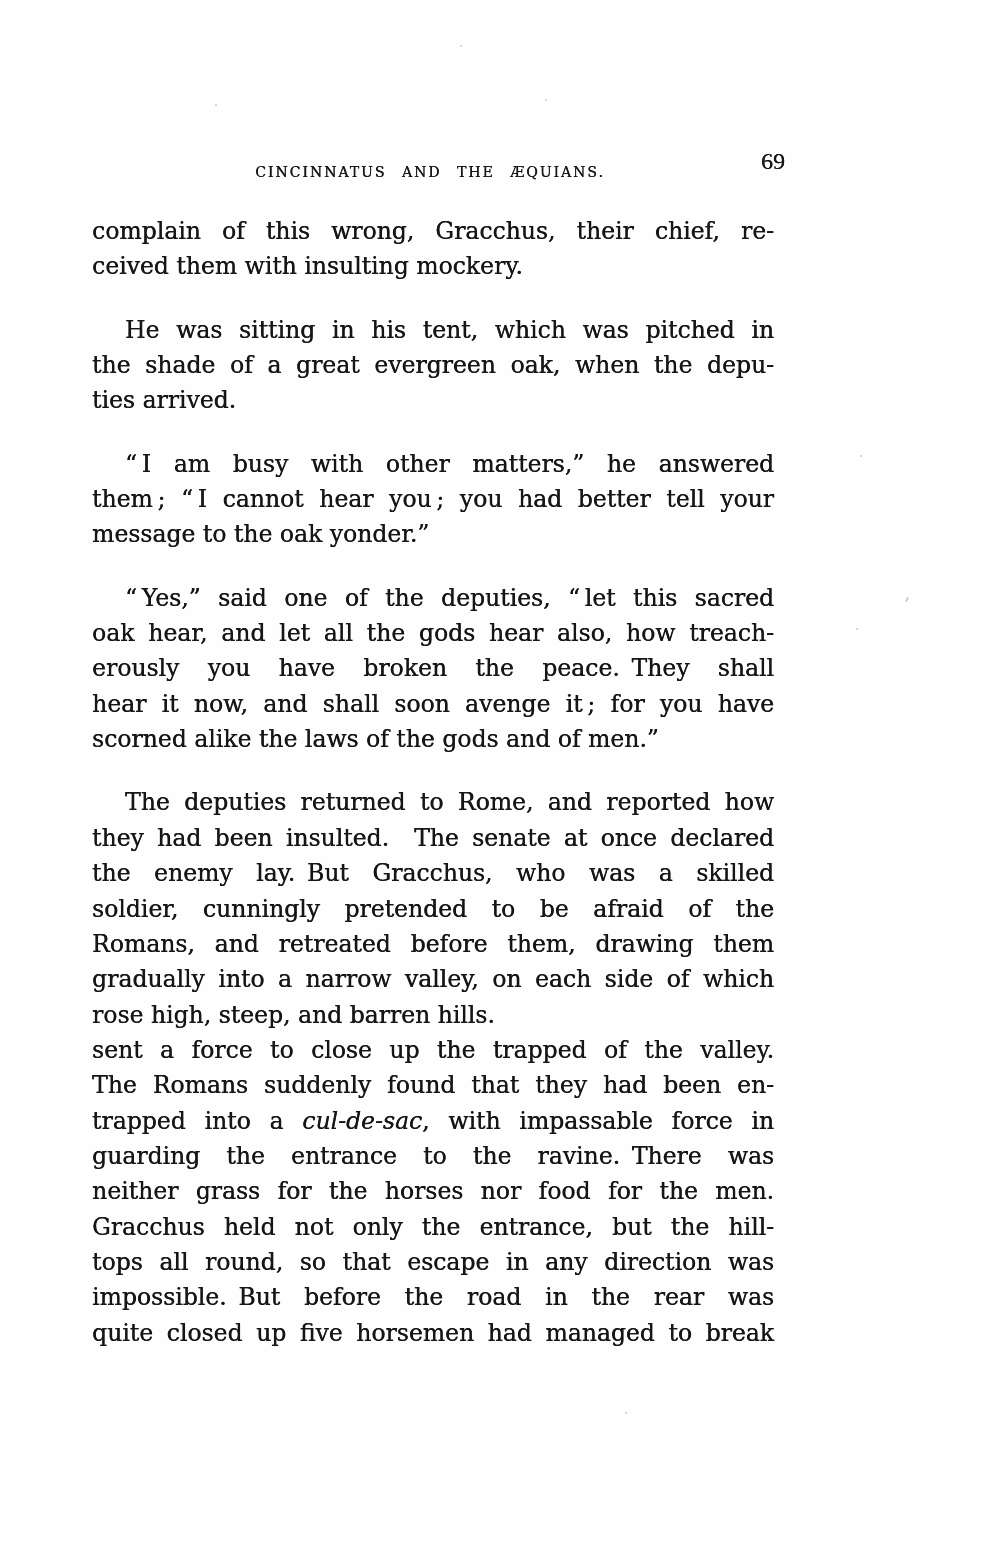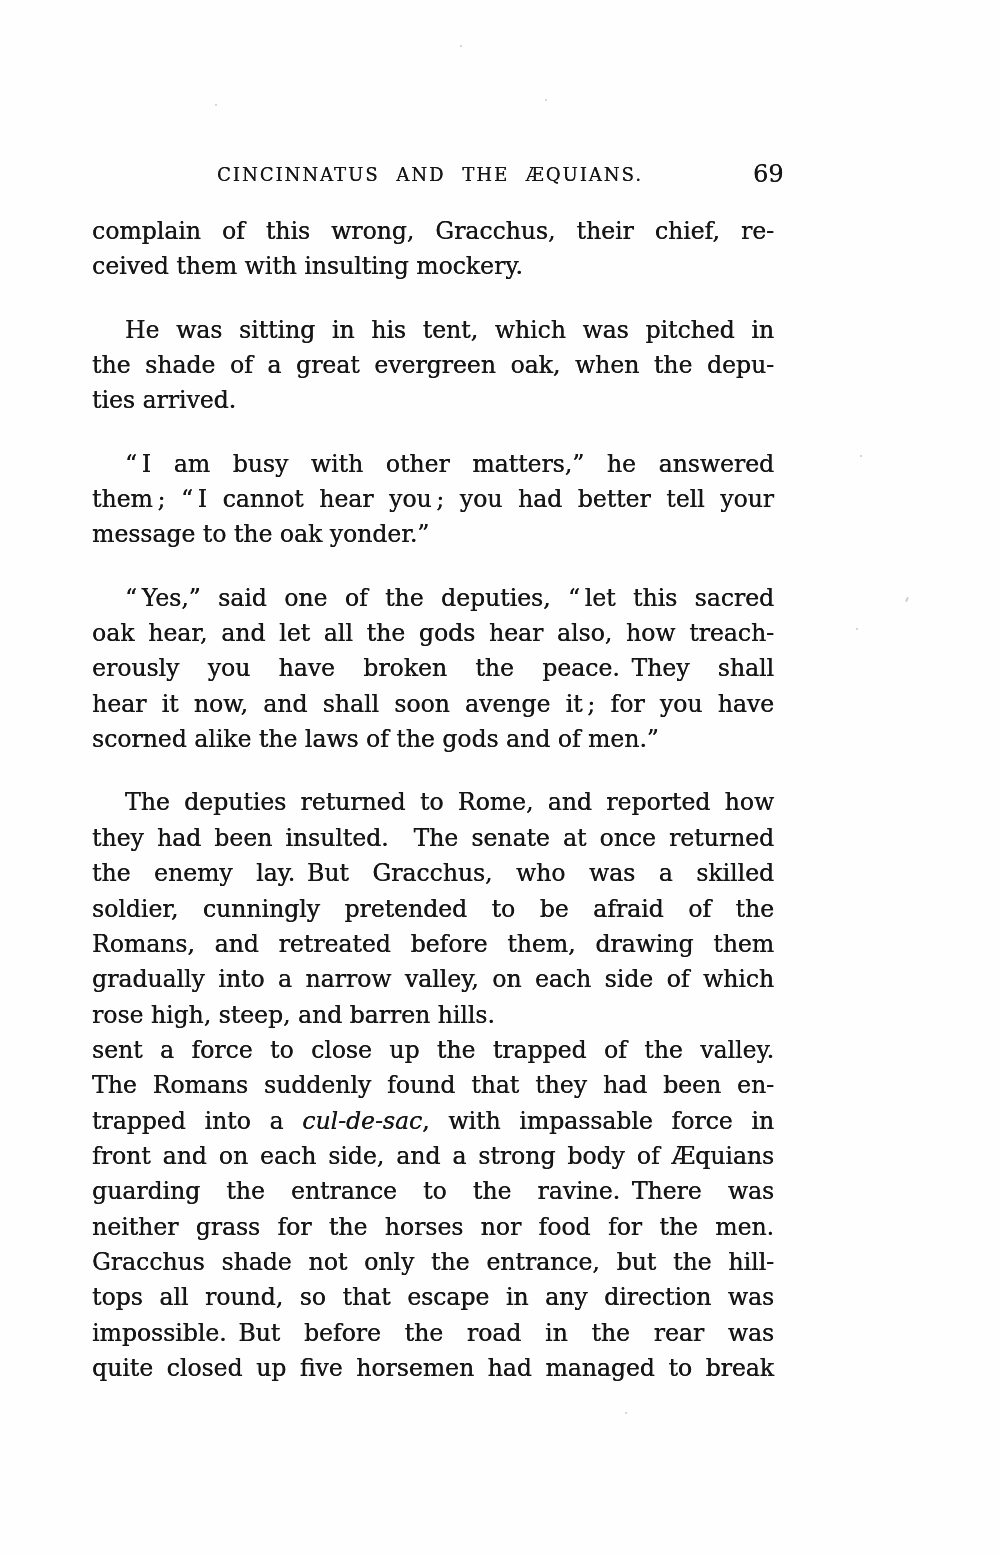--- a/index.html
+++ b/index.html
@@ -15,33 +15,35 @@
     font-family: "DejaVu Serif", serif;
     color: #161616;
     overflow: hidden;
   }
   .running-head {
     position: absolute;
     top: 164px;
     left: 110px;
     width: 640px;
     text-align: center;
-    font-size: 18px;
+    font-size: 14px;
     letter-spacing: 2px;
     word-spacing: 9px;
     white-space: nowrap;
     text-shadow: 0.3px 0 0 currentColor;
   }
   .page-number {
     position: absolute;
-    top: 160px;
+    top: 148px;
     left: 753px;
     width: 40px;
+    text-align: center;
     font-size: 24px;
     text-shadow: 0.3px 0 0 currentColor;
+    font-family: Liberation Serif, serif;
   }
   .body-text {
     position: absolute;
     top: 214px;
     left: 92px;
     width: 682px;
     font-size: 23.5px;
     line-height: 35.35px;
     text-shadow: 0.35px 0 0 currentColor;
   }
@@ -90,35 +92,34 @@
       </div>
       <div>
         <div class="line indent">“ Yes,” said one of the deputies, “ let this sacred</div>
         <div class="line">oak hear, and let all the gods hear also, how treach-</div>
         <div class="line">erously you have broken the peace. They shall</div>
         <div class="line">hear it now, and shall soon avenge it ; for you have</div>
         <div class="line last">scorned alike the laws of the gods and of men.”</div>
       </div>
       <div>
         <div class="line indent">The deputies returned to Rome, and reported how</div>
-        <div class="line">they had been insulted.  The senate at once returned</div>
+        <div class="line">they had been insulted.  The senate at once declared</div>
         <div class="line">the enemy lay. But Gracchus, who was a skilled</div>
         <div class="line">soldier, cunningly pretended to be afraid of the</div>
         <div class="line">Romans, and retreated before them, drawing them</div>
         <div class="line">gradually into a narrow valley, on each side of which</div>
         <div class="line last">rose high, steep, and barren hills.</div>
       </div>
       <div>
         <div class="line">sent a force to close up the trapped of the valley.</div>
         <div class="line">The Romans suddenly found that they had been en-</div>
         <div class="line"><span>trapped into a </span><span class="it">cul-de-sac</span><span>, with impassable force in</span></div>
-        <div class="line">front and on each side, and a strong body of Æquians</div>
         <div class="line">guarding the entrance to the ravine. There was</div>
         <div class="line">neither grass for the horses nor food for the men.</div>
-        <div class="line">Gracchus shade not only the entrance, but the hill-</div>
+        <div class="line">Gracchus held not only the entrance, but the hill-</div>
         <div class="line">tops all round, so that escape in any direction was</div>
         <div class="line">impossible. But before the road in the rear was</div>
         <div class="line">quite closed up five horsemen had managed to break</div>
       </div>
     </div>
 
   <div class="speck" style="left:460px;top:45px;width:2px;height:2px;"></div>
   <div class="speck" style="left:545px;top:99px;width:2px;height:2px;"></div>
   <div class="speck" style="left:215px;top:104px;width:2px;height:2px;"></div>
   <div class="speck" style="left:860px;top:455px;width:2px;height:2px;"></div>

